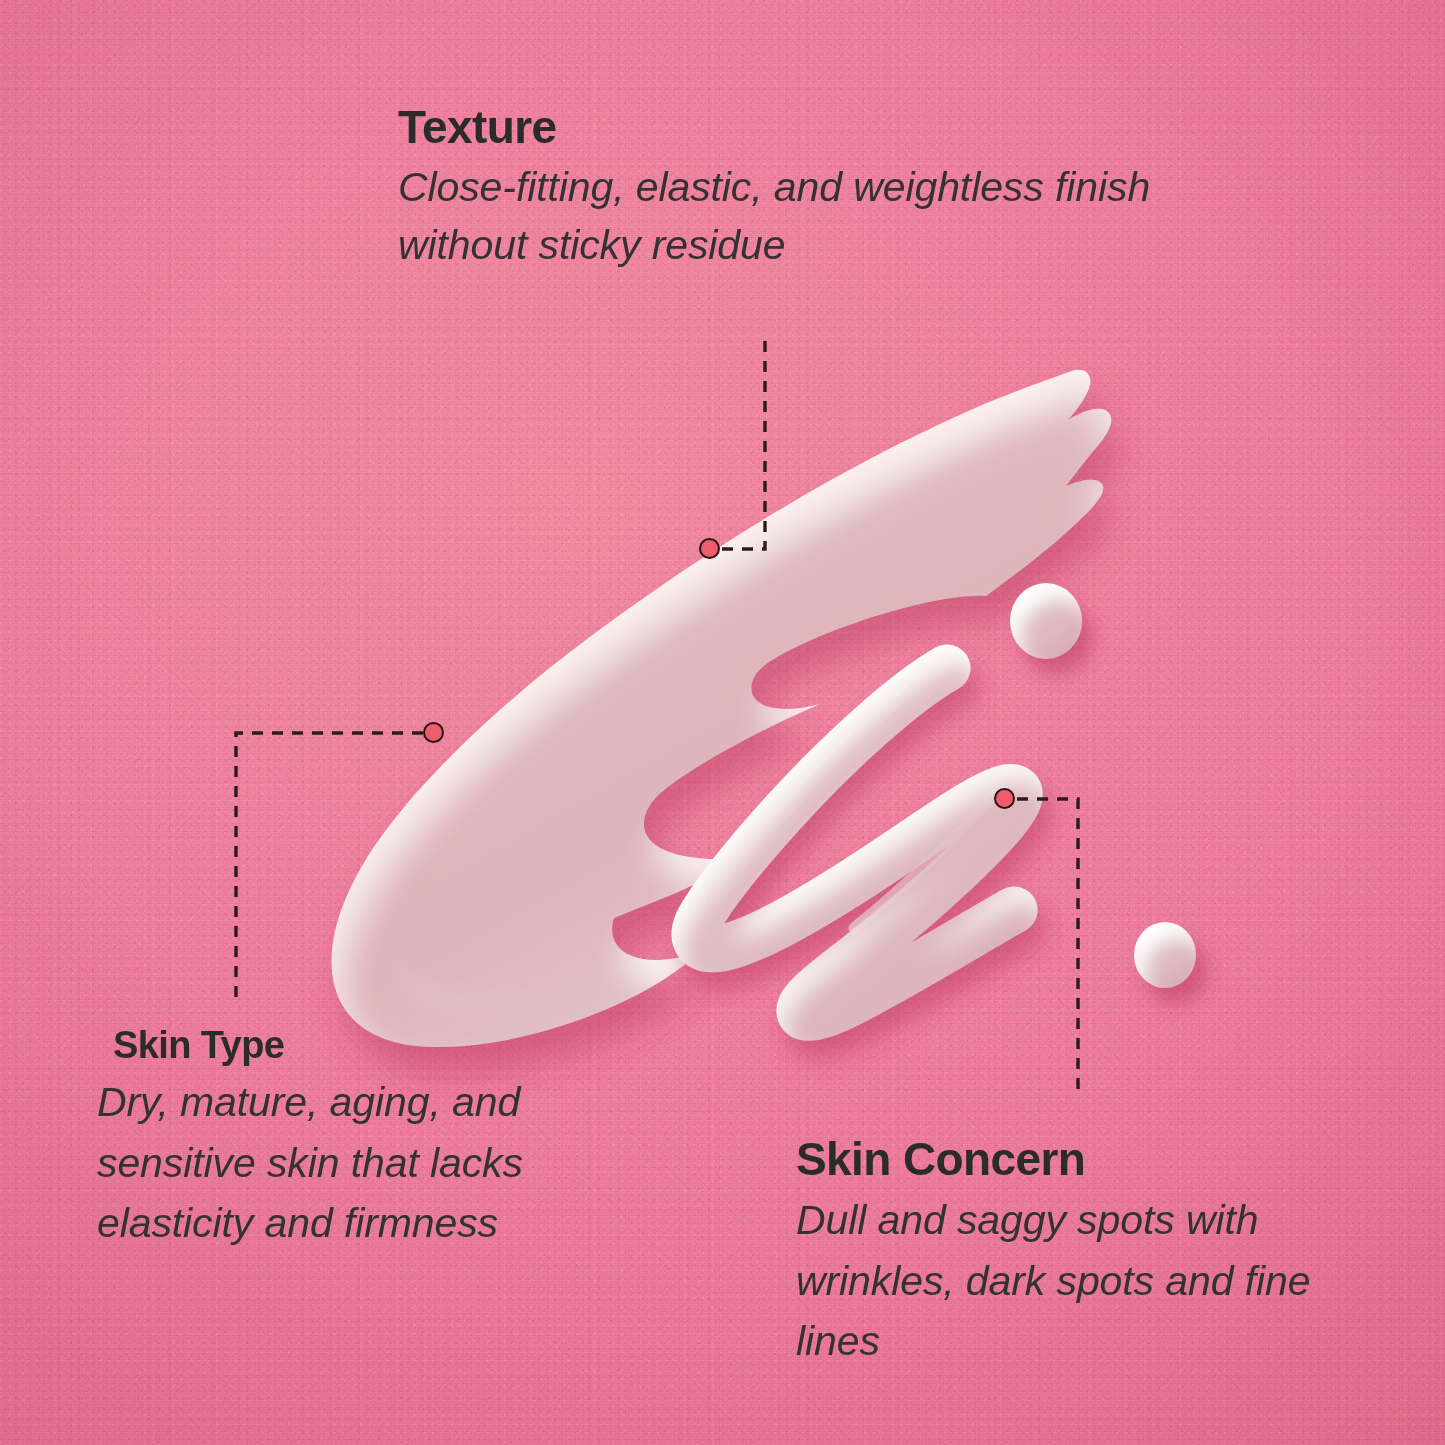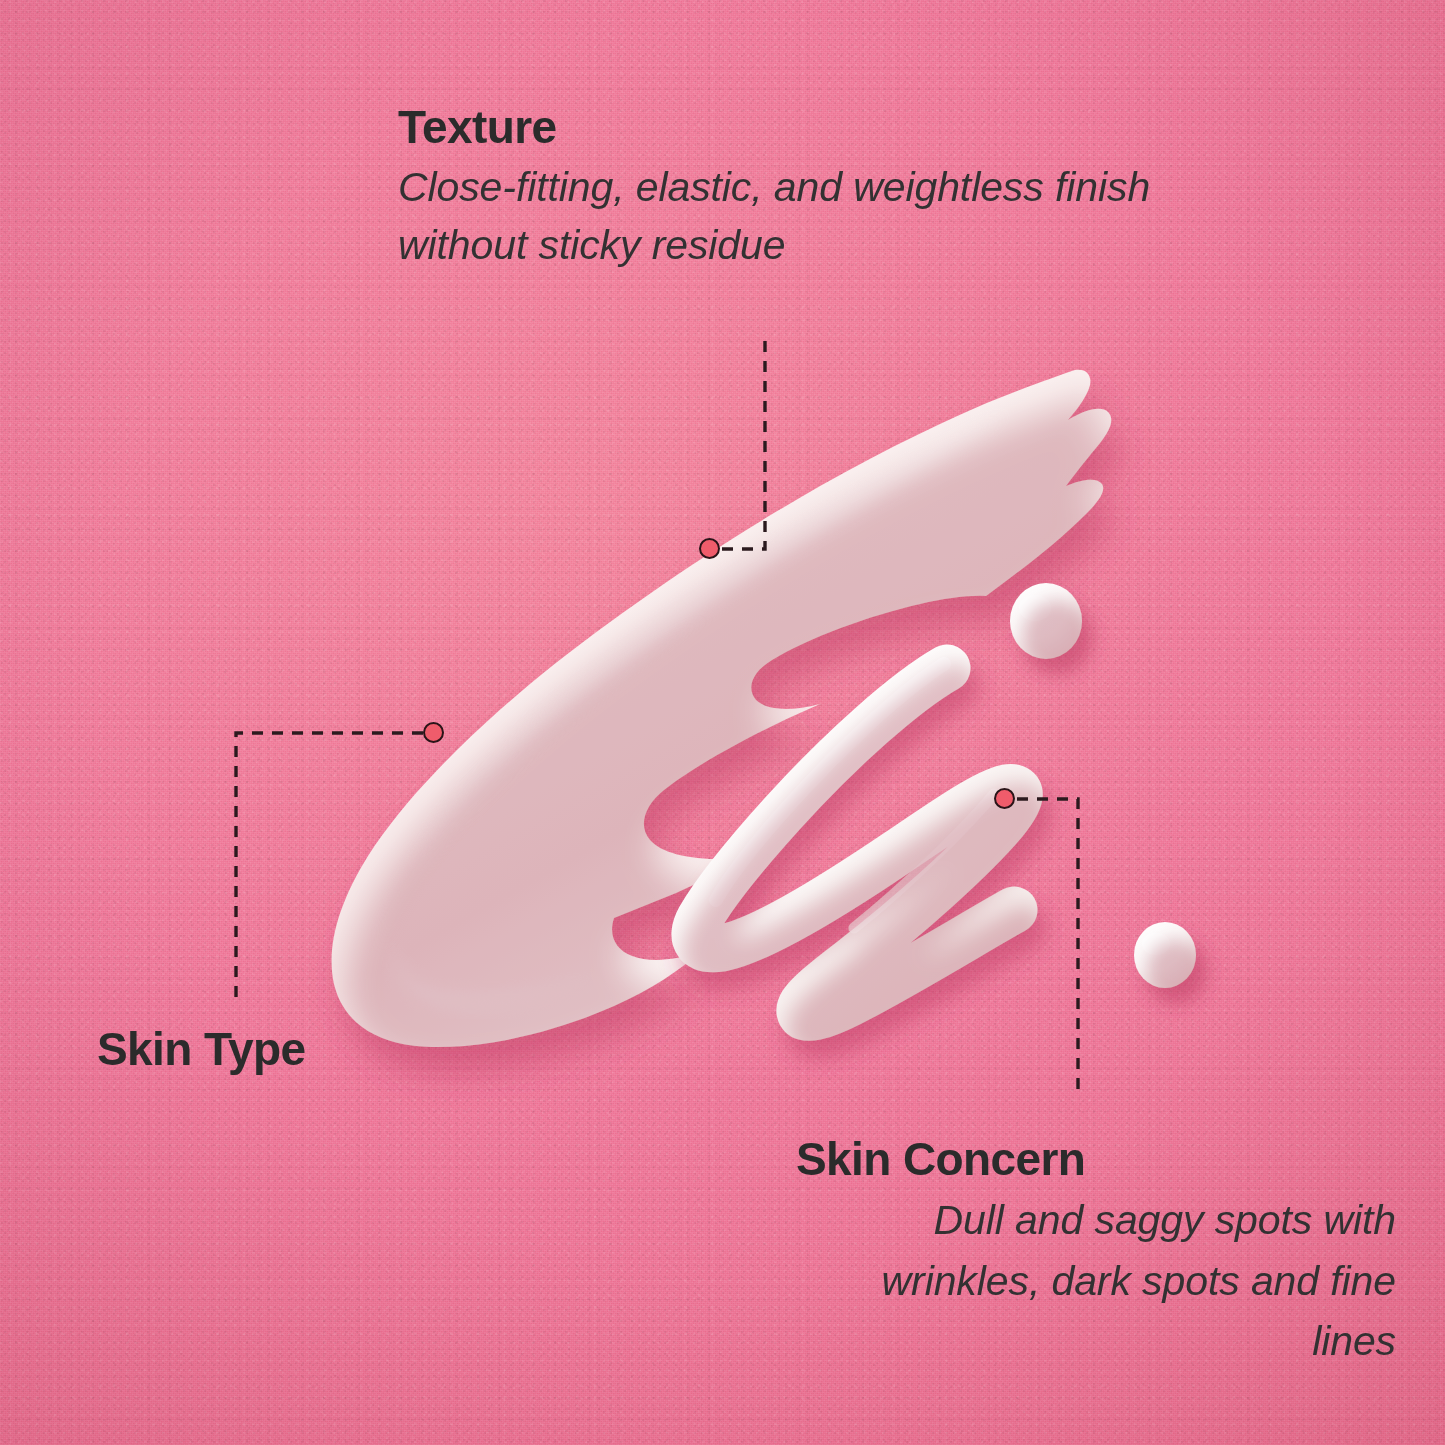--- a/index.html
+++ b/index.html
@@ -78,26 +78,26 @@
     margin:0;
     letter-spacing:-.1px;
     font-style:italic;
   }
 
   #tx-block{left:398px;top:104px;width:880px;}
   #tx-block .heading{font-size:46px;}
   #tx-block .body{font-size:41px;line-height:1.42;}
 
   #st-block{left:97px;top:1026px;width:500px;}
-  #st-block .heading{font-size:46px;}
+  #st-block .heading{font-size:38px;margin-left:16px;}
   #st-block .body{font-size:41px;line-height:1.48;}
 
   #sc-block{left:796px;top:1136px;width:600px;}
   #sc-block .heading{font-size:46px;}
-  #sc-block .body{font-size:41px;line-height:1.48;text-align:right;}
+  #sc-block .body{font-size:41px;line-height:1.48;}
 </style>
 </head>
 <body>
 
 <div id="canvas">
 
   <div class="bg-base"></div>
   <div class="bg-grain"></div>
   <div class="bg-grain2"></div>
   <div class="vignette"></div>
@@ -261,20 +261,21 @@
   <span class="dot" style="left:423px;top:722px;"></span>
   <span class="dot" style="left:994px;top:788px;"></span>
 
   <div class="block" id="tx-block">
     <p class="heading">Texture</p>
     <p class="body">Close-fitting, elastic, and weightless finish without sticky residue</p>
   </div>
 
   <div class="block" id="st-block">
     <p class="heading">Skin Type</p>
+    <p class="body">Dry, mature, aging, and sensitive skin that lacks elasticity and firmness</p>
   </div>
 
   <div class="block" id="sc-block">
     <p class="heading">Skin Concern</p>
     <p class="body">Dull and saggy spots with wrinkles, dark spots and fine lines</p>
   </div>
 
 </div>
 
 </body></html>

